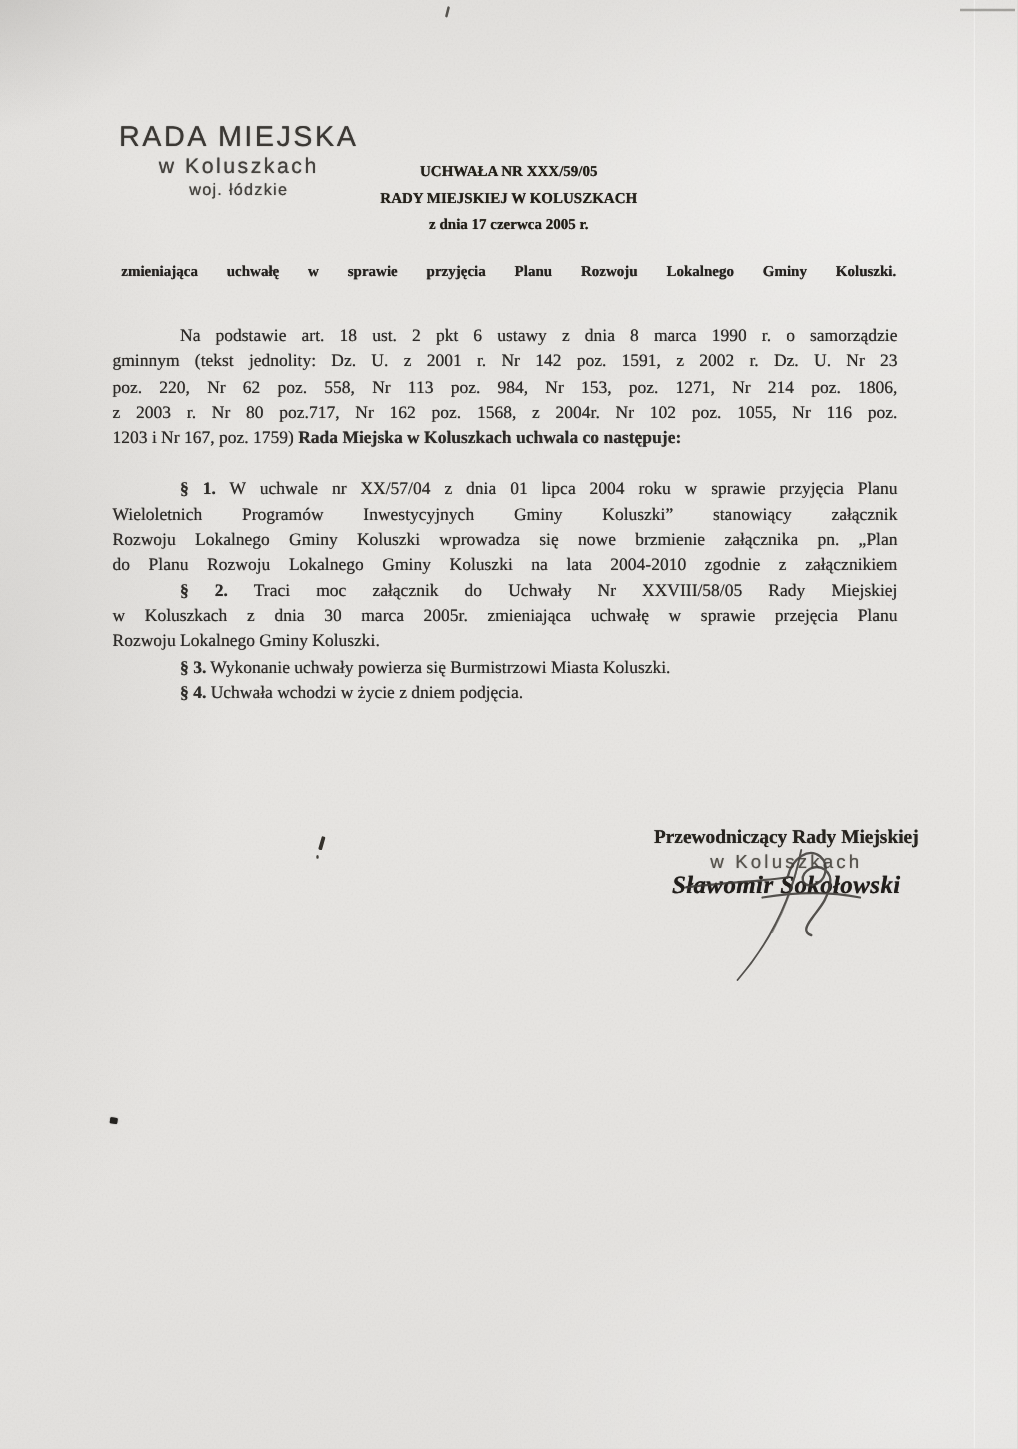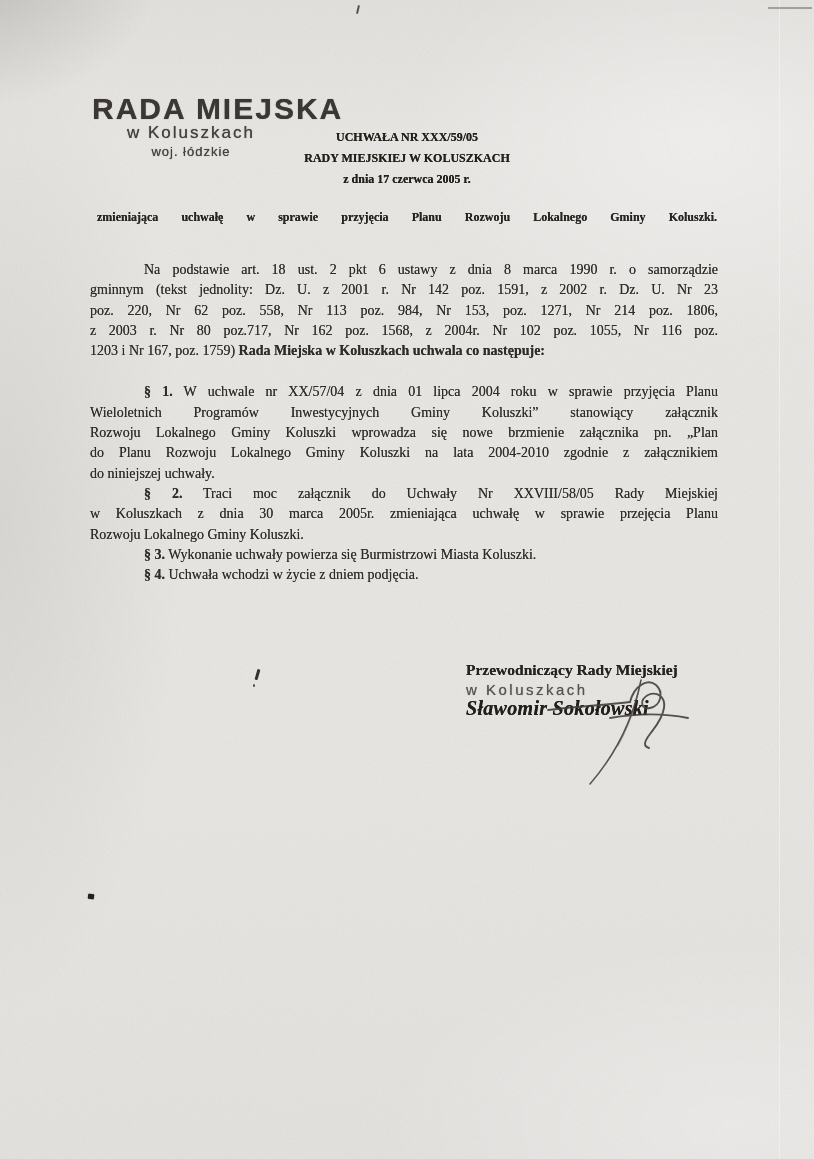--- a/index.html
+++ b/index.html
@@ -27,21 +27,21 @@
   .content{position:absolute;left:0;top:0;width:100%;height:100%;z-index:2;}
 
   
   .stamp{
     position:absolute;left:92px;top:98px;width:198px;
     text-align:center;
     font-family:"Liberation Sans", sans-serif;
     color:var(--stamp-ink);
     text-shadow:0 0 .8px rgba(59,56,52,.85);
   }
-  .stamp-org{font-size:30px;font-weight:bold;letter-spacing:2px;white-space:nowrap;line-height:22px;}
+  .stamp-org{font-size:23px;font-weight:normal;letter-spacing:2px;white-space:nowrap;line-height:22px;}
   .stamp-city{font-size:17px;letter-spacing:2px;line-height:17px;margin-top:4px;color:#45423e;}
   .stamp-woj{font-size:13px;letter-spacing:1px;line-height:13px;margin-top:4px;color:#45423e;}
 
   
   .title{
     position:absolute;left:0;top:127px;width:100%;
     text-align:center;font-weight:bold;
     font-size:12px;line-height:21px;
     color:#232019;
     text-shadow:0 0 .6px rgba(35,32,25,.9);
@@ -64,22 +64,22 @@
     text-shadow:0 0 .6px rgba(46,43,40,.75);
   }
   .ln{min-height:20.3px;}
   .just{text-align:justify;text-align-last:justify;}
   .indent{padding-left:54px;}
   .gap{margin-top:21px;}
   .b{font-weight:bold;}
 
   
   .sig{
-    position:absolute;left:466px;top:661px;width:300px;
-    text-align:left;
+    position:absolute;left:479px;top:661px;width:300px;
+    text-align:center;
   }
   .sig-role1{
     font-weight:bold;font-size:15.5px;line-height:18px;color:#27241f;
     text-shadow:0 0 .6px rgba(39,36,31,.9);
   }
   .sig-role2{
     font-family:"Liberation Sans", sans-serif;
     font-size:15px;letter-spacing:2.5px;line-height:16px;
     margin-top:3px;color:#55524c;
     text-shadow:0 0 .9px rgba(85,82,76,.7);
@@ -157,21 +157,20 @@
         <div class="ln just">poz. 220, Nr 62 poz. 558, Nr 113 poz. 984, Nr 153, poz. 1271, Nr 214 poz. 1806,</div>
         <div class="ln just">z 2003 r. Nr 80 poz.717, Nr 162 poz. 1568, z 2004r. Nr 102 poz. 1055, Nr 116 poz.</div>
         <div class="ln"><span>1203 i Nr 167, poz. 1759)</span> <span class="b">Rada Miejska w Koluszkach uchwala co następuje:</span></div>
       </div>
 
       <div class="gap">
         <div class="ln just indent"><span class="b">§ 1.</span> <span>W uchwale nr XX/57/04 z dnia 01 lipca 2004 roku w sprawie przyjęcia Planu</span></div>
         <div class="ln just">Wieloletnich Programów Inwestycyjnych Gminy Koluszki” stanowiący załącznik</div>
         <div class="ln just">Rozwoju Lokalnego Gminy Koluszki wprowadza się nowe brzmienie załącznika pn. „Plan</div>
         <div class="ln just">do Planu Rozwoju Lokalnego Gminy Koluszki na lata 2004-2010 zgodnie z załącznikiem</div>
-        <div class="ln">do niniejszej uchwały.</div>
       </div>
 
       <div>
         <div class="ln just indent"><span class="b">§ 2.</span> <span>Traci moc załącznik do Uchwały Nr XXVIII/58/05 Rady Miejskiej</span></div>
         <div class="ln just">w Koluszkach z dnia 30 marca 2005r. zmieniająca uchwałę w sprawie przejęcia Planu</div>
         <div class="ln">Rozwoju Lokalnego Gminy Koluszki.</div>
       </div>
 
       <div>
         <div class="ln indent"><span class="b">§ 3.</span> <span>Wykonanie uchwały powierza się Burmistrzowi Miasta Koluszki.</span></div>

